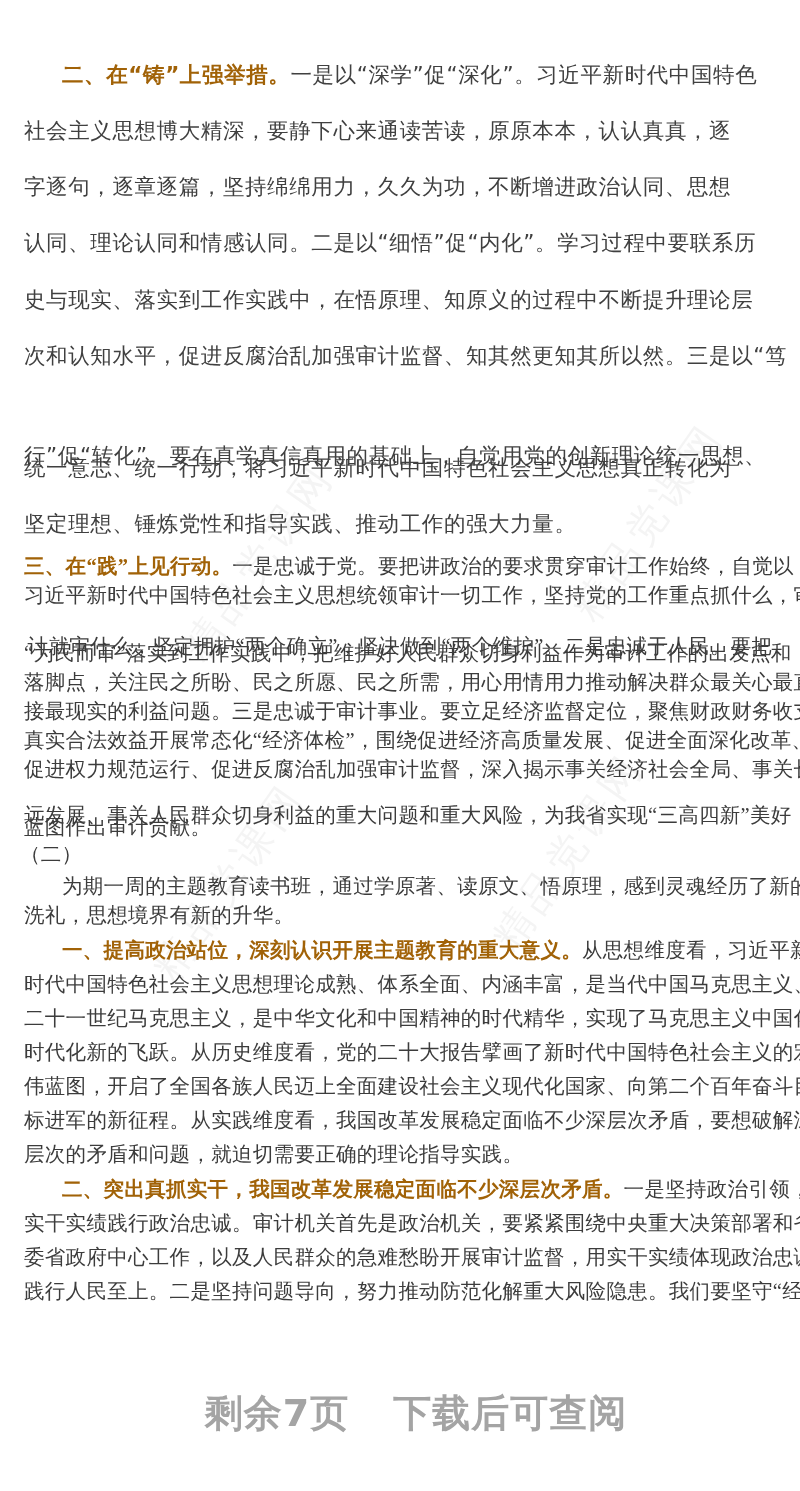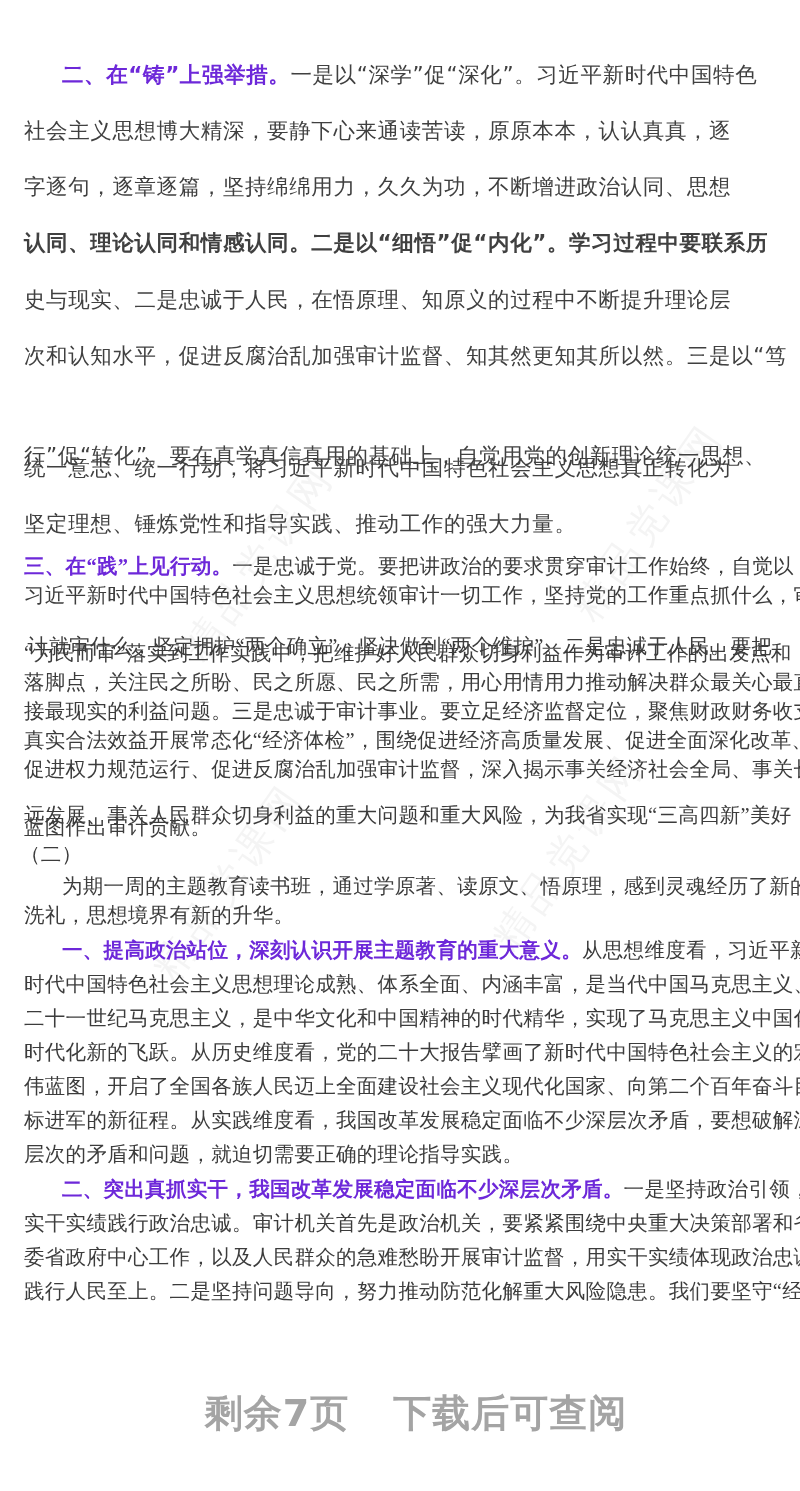--- a/index.html
+++ b/index.html
@@ -2,41 +2,41 @@
 <html><head>
 <meta charset="utf-8">
 <style>
   html, body { margin: 0; padding: 0; background: #ffffff; }
   body { width: 800px; height: 1491px; position: relative; overflow: hidden; }
   .page { position: absolute; left: 0; top: 0; width: 800px; height: 1491px; background: #fff; }
   .line { position: absolute; left: 24px; width: 752px; white-space: nowrap; overflow: visible; color: #3a3a3a; }
   .sans { font-family: "DejaVu Sans", sans-serif; font-size: 21.5px; letter-spacing: 0.6px; color: #404040; }
   .serif { font-family: "Liberation Serif", "DejaVu Serif", serif; font-size: 20.5px; letter-spacing: 0.3px; color: #3c3c3c; }
   .indent { left: 62px; }
-  b { font-weight: bold; color: #6d28d9; }
+  b { font-weight: bold; color: #a16207; }
   .watermark { position: absolute; font-family: "DejaVu Sans", sans-serif; font-size: 40px; color: rgba(150,150,150,0.10); transform: rotate(-55deg); transform-origin: left top; white-space: nowrap; letter-spacing: 6px; pointer-events: none; }
   .remaining { position: absolute; left: 16px; width: 800px; top: 1388px; text-align: center; font-family: "DejaVu Sans", sans-serif; font-weight: bold; font-size: 38px; color: #a4a4a4; letter-spacing: 1px; }
   .remaining span.gap { display: inline-block; width: 44px; }
 </style>
 </head>
 <body>
 
 <div class="page">
 
   <div class="watermark" style="left:170px; top:640px;">精品党课网</div>
   <div class="watermark" style="left:560px; top:600px;">精品党课网</div>
   <div class="watermark" style="left:140px; top:960px;">精品党课网</div>
   <div class="watermark" style="left:480px; top:930px;">精品党课网</div>
 
   <div>
     <div class="line sans indent" style="top:60px;"><b>二、在“铸”上强举措。</b><span>一是以“深学”促“深化”。习近平新时代中国特色</span></div>
     <div class="line sans" style="top:116px;">社会主义思想博大精深，要静下心来通读苦读，原原本本，认认真真，逐</div>
     <div class="line sans" style="top:172px;">字逐句，逐章逐篇，坚持绵绵用力，久久为功，不断增进政治认同、思想</div>
-    <div class="line sans" style="top:228px;font-weight:bold;">认同、理论认同和情感认同。二是以“细悟”促“内化”。学习过程中要联系历</div>
-    <div class="line sans" style="top:285px;">史与现实、二是忠诚于人民，在悟原理、知原义的过程中不断提升理论层</div>
+    <div class="line sans" style="top:228px;">认同、理论认同和情感认同。二是以“细悟”促“内化”。学习过程中要联系历</div>
+    <div class="line sans" style="top:285px;">史与现实、落实到工作实践中，在悟原理、知原义的过程中不断提升理论层</div>
     <div class="line sans" style="top:341px;">次和认知水平，促进反腐治乱加强审计监督、知其然更知其所以然。三是以“笃</div>
     <div class="line sans" style="top:397px;margin-top:44px;">行”促“转化”。要在真学真信真用的基础上，自觉用党的创新理论统一思想、</div>
     <div class="line sans" style="top:453px;">统一意志、统一行动，将习近平新时代中国特色社会主义思想真正转化为</div>
     <div class="line sans" style="top:509px;">坚定理想、锤炼党性和指导实践、推动工作的强大力量。</div>
   </div>
 
   <div>
     <div class="line serif" style="top:552px;"><b>三、在“践”上见行动。</b><span>一是忠诚于党。要把讲政治的要求贯穿审计工作始终，自觉以</span></div>
     <div class="line serif" style="top:581px;">习近平新时代中国特色社会主义思想统领审计一切工作，坚持党的工作重点抓什么，审</div>
     <div class="line serif" style="top:632px;text-align:center;">计就审什么，坚定拥护“两个确立”，坚决做到“两个维护”。二是忠诚于人民。要把</div>

